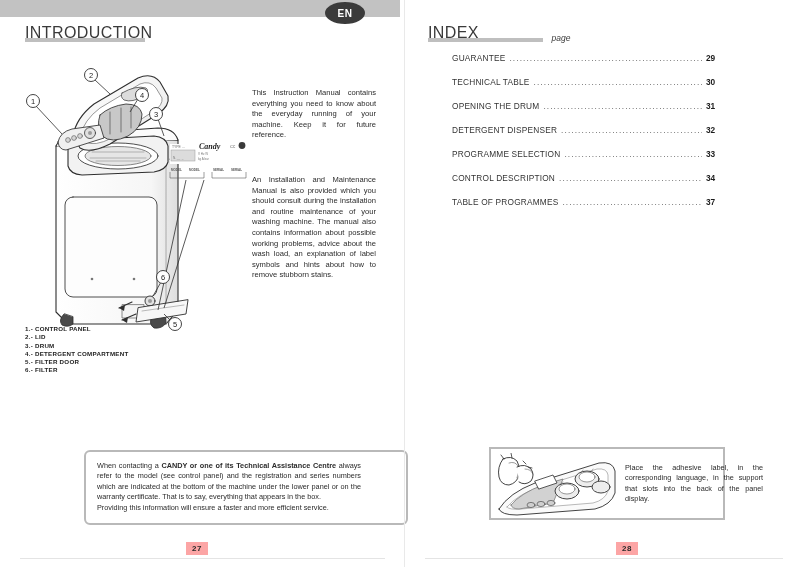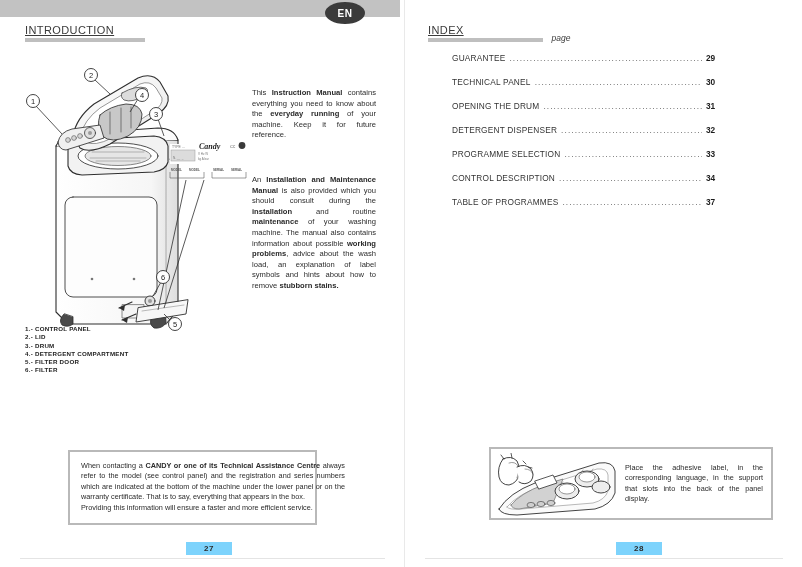--- a/index.html
+++ b/index.html
@@ -53,24 +53,23 @@
     font-weight: bold;
     letter-spacing: 0.5px;
     display: flex;
     align-items: center;
     justify-content: center;
   }
 
   
   .section-title {
     position: absolute;
-    font-size: 11px;
+    font-size: 16px;
     letter-spacing: 0.4px;
     color: #3a3a3a;
-    text-decoration: underline;
   }
   .title-rule {
     position: absolute;
     height: 4px;
     background: #bfbfbf;
   }
 
   #intro-title { left: 25px; top: 24px; }
   #intro-rule  { left: 25px; top: 38px; width: 120px; }
 
@@ -102,21 +101,21 @@
     position: absolute;
     left: 252px; top: 88px;
     width: 124px;
     font-size: 7.6px;
     line-height: 10.6px;
     text-align: justify;
     color: #2b2b2b;
   }
   #manual-text-column p { margin: 0 0 9px 0; }
   #manual-text-column p:last-child { margin-bottom: 0; margin-top: 34px; }
-  #manual-text-column b { font-weight: bold; }
+  #manual-text-column b { font-weight: normal; }
 
   
   #parts-legend {
     position: absolute;
     left: 25px; top: 325px;
     width: 210px;
   }
   .legend-item {
     font-size: 6.2px;
     font-weight: bold;
@@ -172,38 +171,38 @@
   }
 
   
   .note-box {
     position: absolute;
     border: 2px solid #b9b9b9;
     background: #ffffff;
     box-sizing: border-box;
   }
   #contact-note-box {
-    left: 68px; top: 450px;
-    width: 249px; height: 75px;
+    left: 84px; top: 450px;
+    width: 324px; height: 75px; border-radius: 6px;
   }
   #contact-note-text {
     position: absolute;
     left: 11px; top: 9px;
     width: 264px;
     font-size: 7.3px;
     line-height: 10.4px;
     text-align: justify;
     color: #2b2b2b;
   }
   #contact-note-text b { font-weight: bold; }
   #contact-note-text .last-line { text-align: left; display: block; margin-top: 0; }
 
   #label-note-box {
     left: 489px; top: 447px;
-    width: 284px; height: 73px;
+    width: 236px; height: 73px;
   }
   #label-illustration {
     position: absolute;
     left: 4px; top: 4px;
     width: 124px; height: 63px;
   }
   #label-note-text {
     position: absolute;
     left: 134px; top: 14px;
     width: 138px;
@@ -219,23 +218,23 @@
     bottom: 8px;
     height: 1px;
     background: #e4e4e4;
   }
   #footer-rule-left  { left: 20px;  width: 365px; }
   #footer-rule-right { left: 425px; width: 358px; }
 
   .page-number {
     position: absolute;
     bottom: 12px;
-    width: 46px;
+    width: 22px;
     height: 13px;
-    background: #7dd3fc;
+    background: #fca5a5;
     color: #2a2a2a;
     font-size: 8px;
     font-weight: bold;
     display: flex;
     align-items: center;
     justify-content: center;
     letter-spacing: 0.5px;
   }
   #page-number-left  { left: 186px; }
   #page-number-right { left: 586px; }
@@ -405,21 +404,21 @@
 
   <div id="index-page-label">page</div>
 
   <div id="index-list" style="left:47px;">
       <div class="index-row">
         <span class="ix-label">GUARANTEE</span>
         <span class="ix-dots">..........................................................................................</span>
         <span class="ix-page">29</span>
       </div>
       <div class="index-row">
-        <span class="ix-label">TECHNICAL PANEL</span>
+        <span class="ix-label">TECHNICAL TABLE</span>
         <span class="ix-dots">..........................................................................................</span>
         <span class="ix-page">30</span>
       </div>
       <div class="index-row">
         <span class="ix-label">OPENING THE DRUM</span>
         <span class="ix-dots">..........................................................................................</span>
         <span class="ix-page">31</span>
       </div>
       <div class="index-row">
         <span class="ix-label">DETERGENT DISPENSER</span>

